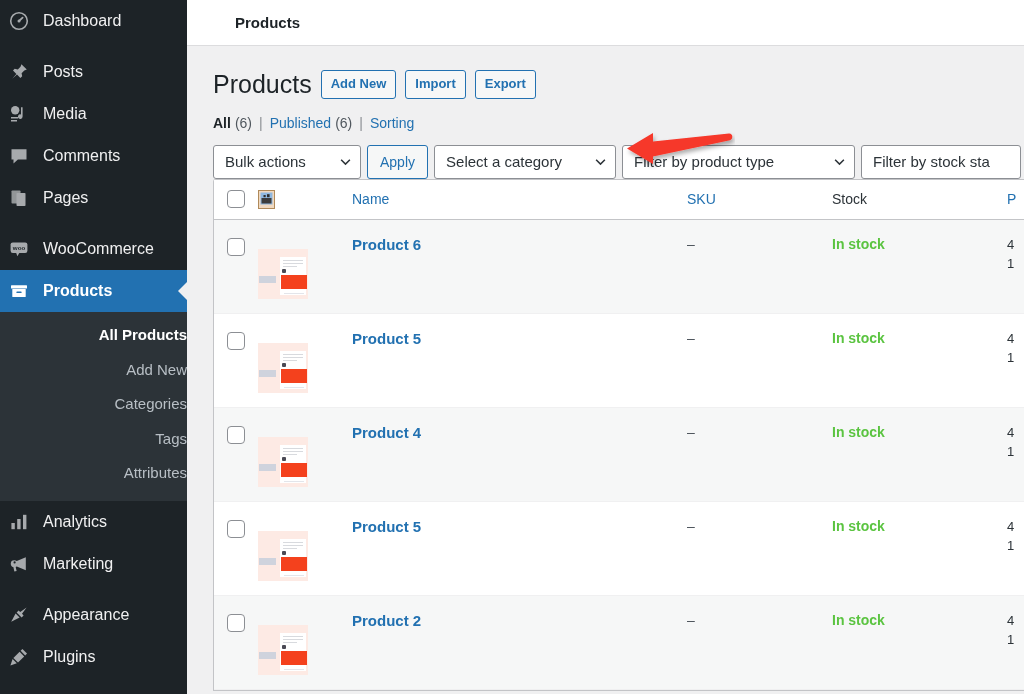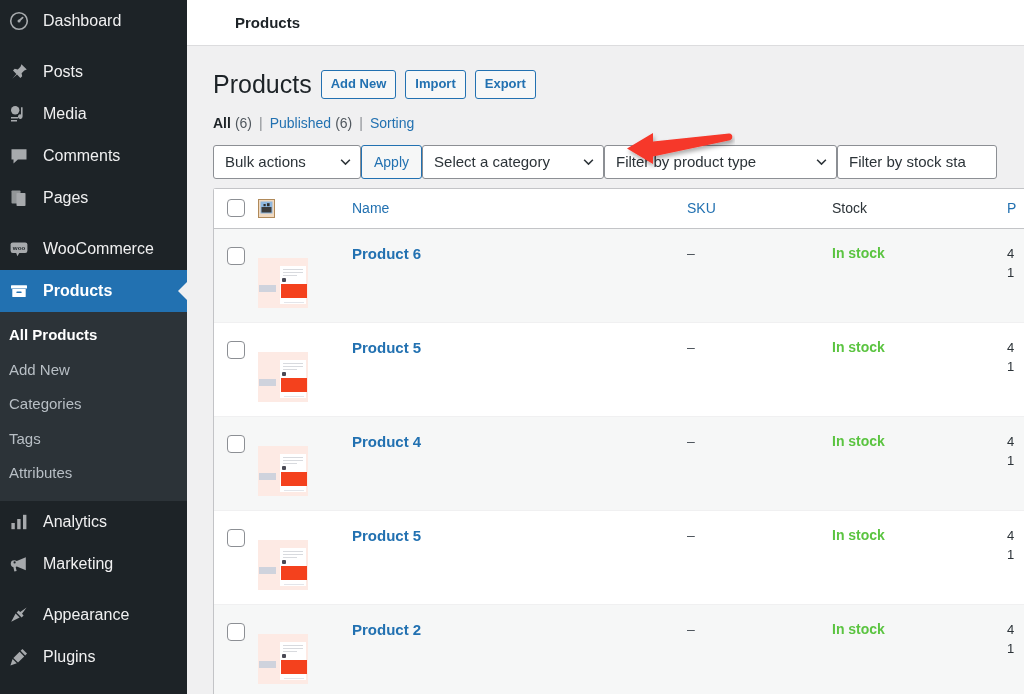--- a/index.html
+++ b/index.html
@@ -43,20 +43,21 @@
     transform: translateY(-50%);
     width: 0; height: 0;
     border-top: 10px solid transparent;
     border-bottom: 10px solid transparent;
     border-right: 10px solid #f0f0f1;
   }
   .menu-sep { height: 9px; }
   .submenu {
     background: #2c3338;
     padding: 6px 0 10px 0;
+    text-align: right;
   }
   .submenu a {
     display: block;
     padding: 6px 0 6px 9px;
     font-size: 15px;
     color: #b8bfc5;
     text-decoration: none;
     line-height: 1.5;
   }
   .submenu a.sub-current { color: #fff; font-weight: 700; }
@@ -95,22 +96,21 @@
     font-size: 14px; color: #2c3338;
     margin-bottom: 14px;
     display: flex; align-items: center; gap: 0;
   }
   .subsubsub .lnk { color: #2271b1; cursor: pointer; }
   .subsubsub .lnk.cur { color: #1d2327; font-weight: 600; text-align: right; }
   .subsubsub .cnt { color: #50575e; margin-left: 4px; }
   .subsubsub .divider { margin: 0 7px; color: #8c8f94; }
 
   .tablenav {
-    display: flex; align-items: center; 
-    margin-bottom: 9px;
+    display: flex; align-items: center; gap: 6px;
   }
   .select-box {
     position: relative;
     height: 34px;
     border: 1px solid #8c8f94;
     border-radius: 3px;
     background: #fff;
     display: flex; align-items: center;
     padding: 0 30px 0 11px;
     font-size: 15px; color: #2c3338;

